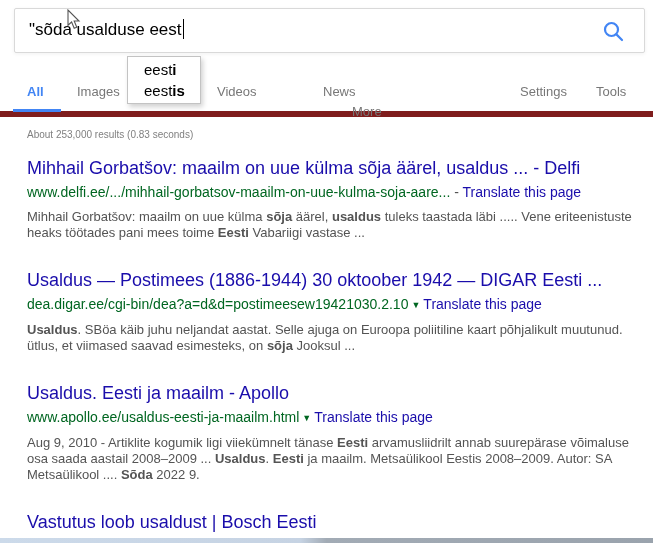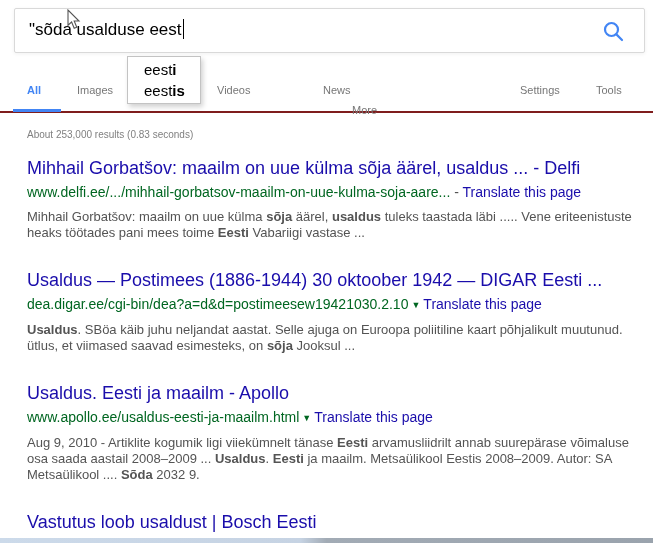--- a/index.html
+++ b/index.html
@@ -20,21 +20,21 @@
   .caret {
     display:inline-block; width:1px; height:20px; background:#000;
     vertical-align:-4px; margin-left:1px;
   }
   .magnifier { position:absolute; right:20px; top:12px; }
   
   .cursor { position:absolute; left:67px; top:9px; z-index:60; }
   
   .tabbar {
     position:absolute; left:0; top:74px; width:653px; height:37px;
-    border-bottom:2px solid #7f1d1d; font-size:11px; color:#777;
+    border-bottom:6px solid #7f1d1d; font-size:13px; color:#777;
   }
   .tab { position:absolute; top:10px; cursor:pointer; }
   .tab-all      { left:27px; color:#4285f4; font-weight:bold; }
   .tab-images   { left:77px;text-align:right; }
   .tab-videos   { left:217px; }
   .tab-news     { left:287px;margin-left:36px; }
   .tab-more     { left:352px;margin-top:20px; }
   .tab-settings { left:520px; }
   .tab-tools    { left:596px; }
   .tab-underline {
@@ -124,21 +124,21 @@
 
   <div class="result">
     <div class="result-title">Usaldus — Postimees (1886-1944) 30 oktoober 1942 — DIGAR Eesti ...</div>
     <div class="result-urlline"><span class="result-url">dea.digar.ee/cgi-bin/dea?a=d&amp;d=postimeesew19421030.2.10</span><span class="sep-arrow">▼</span><span class="translate">Translate this page</span></div>
     <div class="result-snippet"><b>Usaldus</b><span>. SBöa käib juhu neljandat aastat. Selle ajuga on Euroopa poliitiline kaart põhjalikult muutunud. ütlus, et viimased saavad esimesteks, on </span><b>sõja</b><span> Jooksul ...</span></div>
   </div>
 
   <div class="result">
     <div class="result-title">Usaldus. Eesti ja maailm - Apollo</div>
     <div class="result-urlline"><span class="result-url">www.apollo.ee/usaldus-eesti-ja-maailm.html</span><span class="sep-arrow">▼</span><span class="translate">Translate this page</span></div>
-    <div class="result-snippet"><span>Aug 9, 2010 - Artiklite kogumik ligi viiekümnelt tänase </span><b>Eesti</b><span> arvamusliidrilt annab suurepärase võimaluse osa saada aastail 2008–2009 ... </span><b>Usaldus</b><span>. </span><b>Eesti</b><span> ja maailm. Metsaülikool Eestis 2008–2009. Autor: SA Metsaülikool .... </span><b>Sõda</b><span> 2032 9.</span></div>
+    <div class="result-snippet"><span>Aug 9, 2010 - Artiklite kogumik ligi viiekümnelt tänase </span><b>Eesti</b><span> arvamusliidrilt annab suurepärase võimaluse osa saada aastail 2008–2009 ... </span><b>Usaldus</b><span>. </span><b>Eesti</b><span> ja maailm. Metsaülikool Eestis 2008–2009. Autor: SA Metsaülikool .... </span><b>Sõda</b><span> 2022 9.</span></div>
   </div>
 
   <div class="result">
     <div class="result-title">Vastutus loob usaldust | Bosch Eesti</div>
     <div class="result-snippet"><span>Vastutus loob </span><b>usaldust</b><span> ..... </span><b>Sõja</b><span> ajal 1917. aastal ostis Robert Bosch Berliinis Kronprinzenuferil hoone</span></div>
   </div>
 
 </div>
 
 <div class="hscrollbar"></div>

